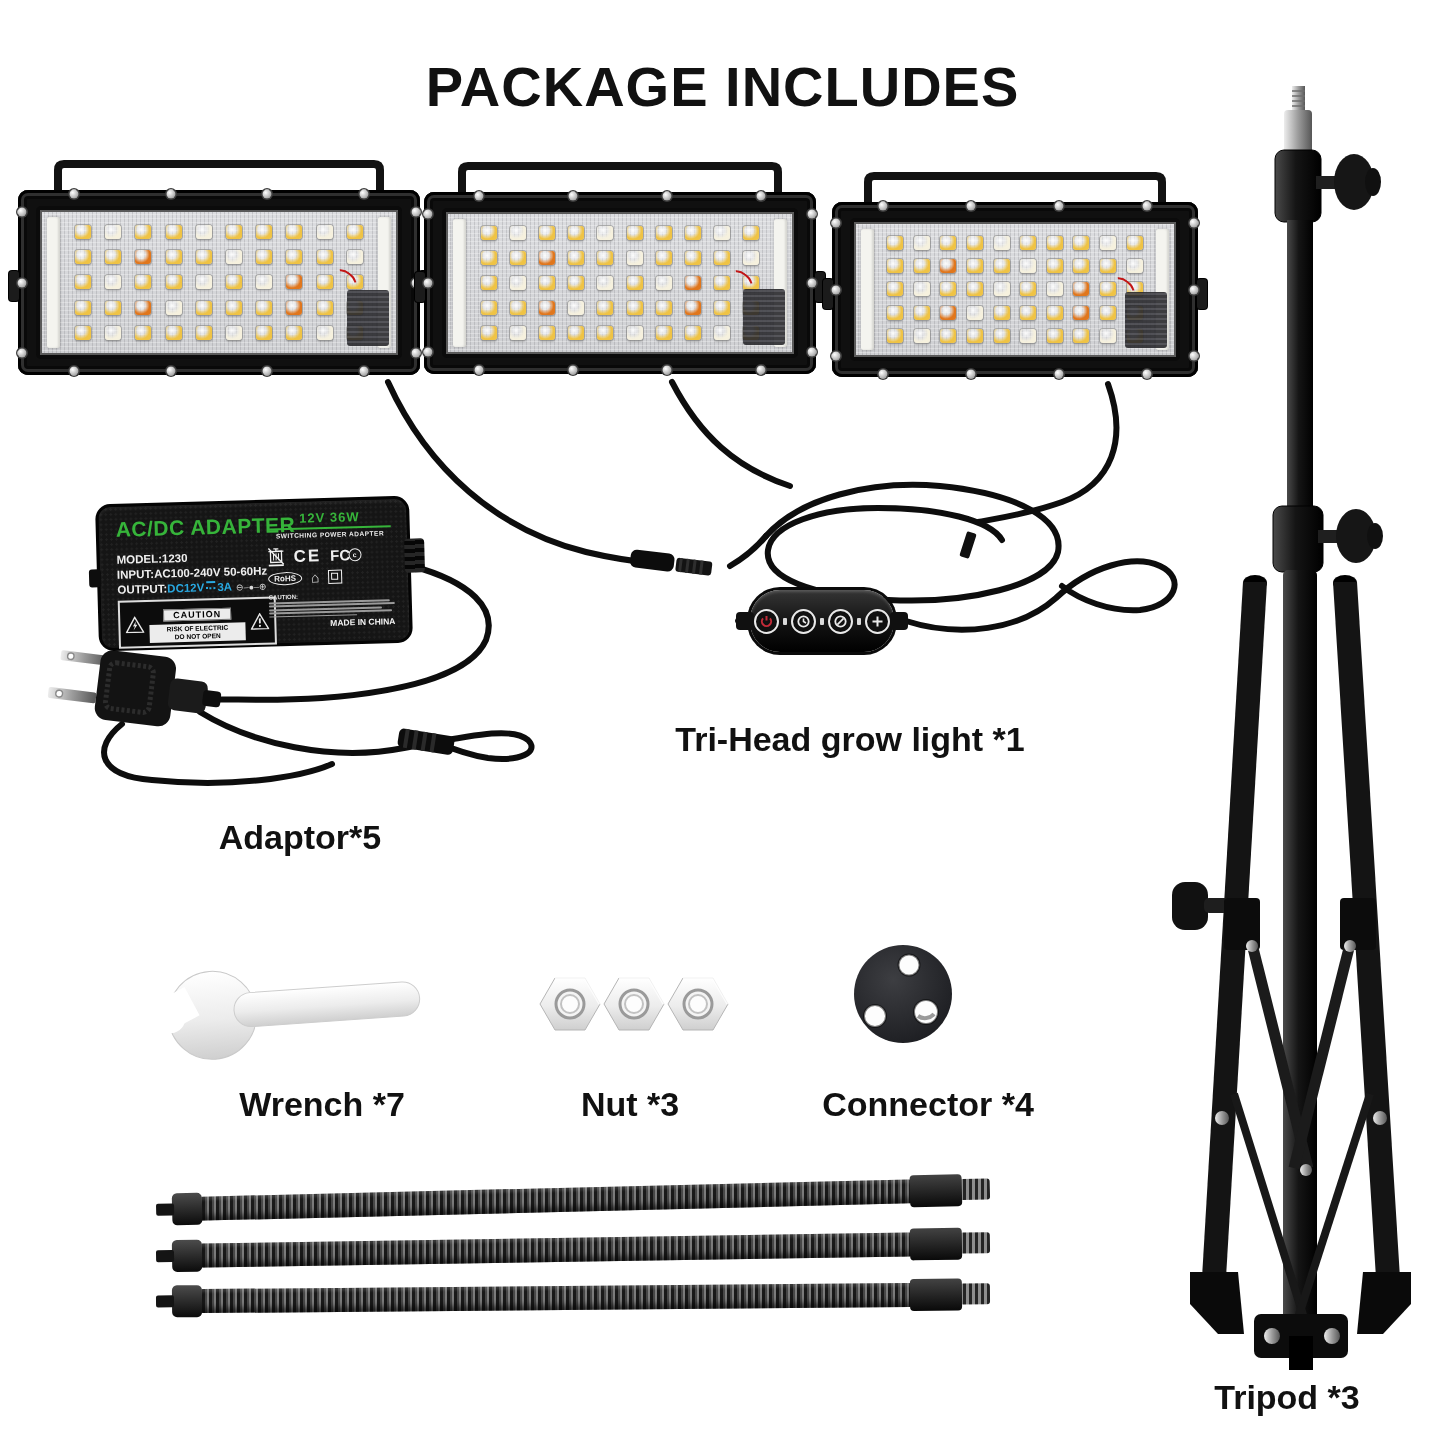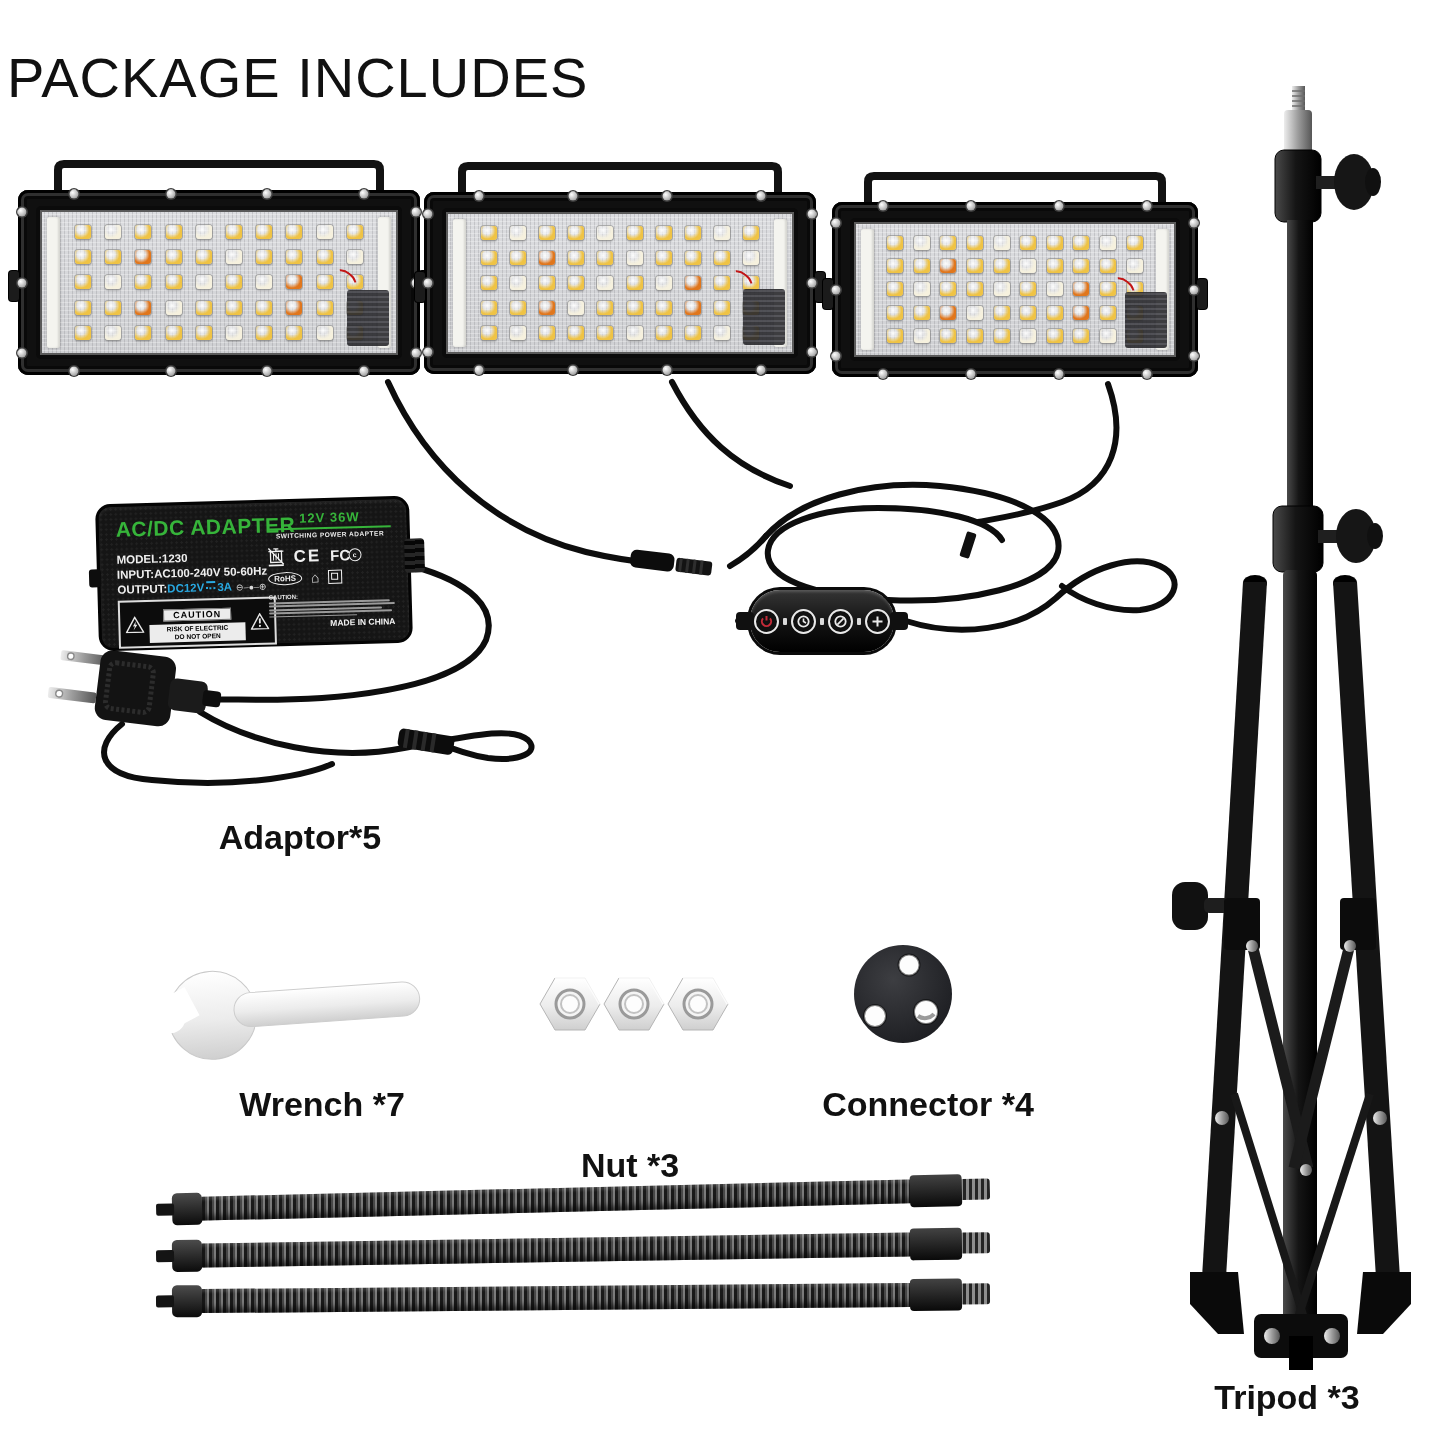--- a/index.html
+++ b/index.html
@@ -1,19 +1,19 @@
 <!DOCTYPE html>
 <html><head>
 <meta charset="utf-8">
 <style>
   html,body{margin:0;padding:0;background:#fff;}
   .canvas{position:relative;width:1445px;height:1445px;background:#fff;overflow:hidden;
           font-family:"Liberation Sans",sans-serif;color:#111;}
   .lbl{position:absolute;font-weight:bold;white-space:nowrap;transform:translateX(-50%);color:#111;}
-  .title{position:absolute;left:0;right:0;top:38px;font-size:56px;font-weight:normal;letter-spacing:1px;margin:7px;}
+  .title{position:absolute;left:0;right:0;top:38px;text-align:center;font-size:56px;font-weight:bold;letter-spacing:1px;margin:16px;}
   .item-lbl{font-size:34px;}
 
   
   .cables{position:absolute;left:0;top:0;z-index:1;}
 
   
   .panel{position:absolute;z-index:2;}
   .bracket{position:absolute;left:0;top:0;width:100%;height:34px;}
   .frame{position:absolute;left:0;right:0;top:30px;bottom:0;background:#101010;border-radius:10px;
          box-shadow:inset 0 0 0 3px #000,inset 0 0 0 6px #2f2f2f,inset 0 0 0 9px #090909;}
@@ -624,19 +624,20 @@
     </div>
   <div class="neck" style="top:1238px;transform:rotate(-0.9deg);">
       <span class="stub"></span>
       <span class="tip"></span>
     </div>
   <div class="neck" style="top:1286px;transform:rotate(-0.5deg);">
       <span class="stub"></span>
       <span class="tip"></span>
     </div>
 
+  <div class="lbl item-lbl" style="left:850px;top:720px;z-index:5;">Tri-Head grow light *1</div>
   <div class="lbl item-lbl" style="left:300px;top:818px;z-index:5;">Adaptor*5</div>
   <div class="lbl item-lbl" style="left:322px;top:1085px;z-index:5;">Wrench *7</div>
-  <div class="lbl item-lbl" style="left:630px;top:1146px;z-index:5;">Nut *3</div>
+  <div class="lbl item-lbl" style="left:630px;top:1085px;z-index:5;">Nut *3</div>
   <div class="lbl item-lbl" style="left:928px;top:1085px;z-index:5;">Connector *4</div>
   <div class="lbl item-lbl" style="left:1287px;top:1378px;z-index:5;">Tripod *3</div>
 
 </div>
 
 </body></html>

